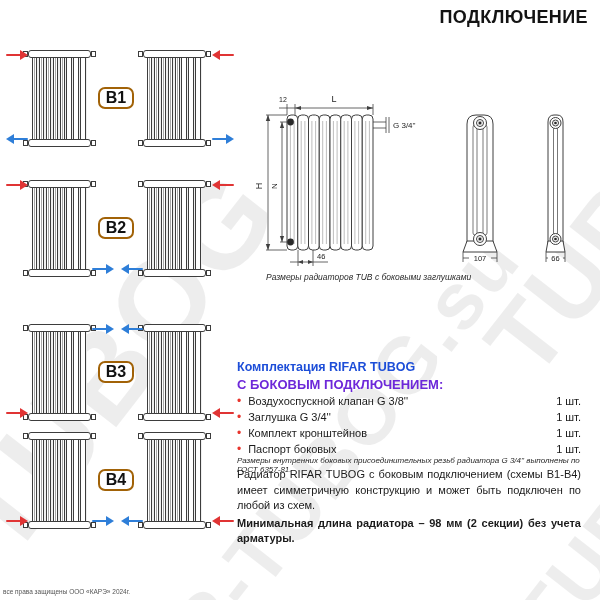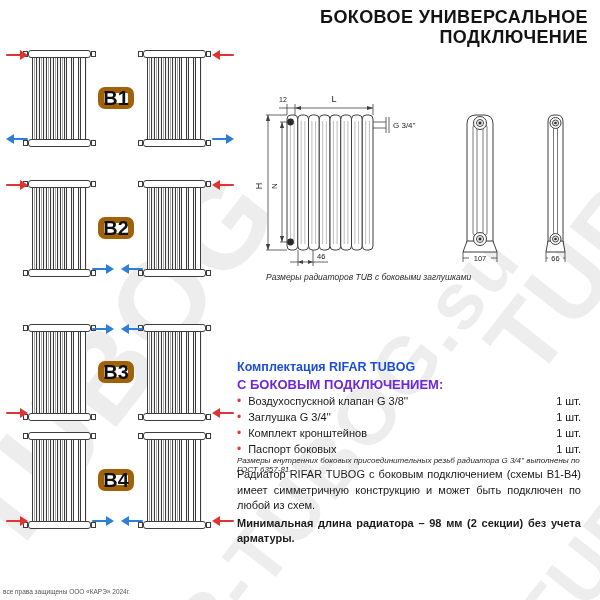--- a/index.html
+++ b/index.html
@@ -30,22 +30,22 @@
       #ffffff 3px,#ffffff 4.4px,
       #3d3d3d 4.4px,#3d3d3d 5.4px,
       #efefef 5.4px,#efefef 6.875px);}
   .rad-hdr{position:absolute;left:1px;right:1px;height:8px;background:#fff;
            border:1px solid #3d3d3d;border-radius:3px;box-sizing:border-box;}
   .rad-hdr.top{top:0}.rad-hdr.bot{bottom:0}
   .nub{position:absolute;width:5px;height:6px;background:#fff;border:1px solid #3d3d3d;box-sizing:border-box;}
   .nub.tl{left:-4px;top:1px}.nub.tr{right:-4px;top:1px}
   .nub.bl{left:-4px;bottom:1px}.nub.br{right:-4px;bottom:1px}
   .scheme-label{position:absolute;left:98px;top:37px;width:36px;height:22px;background:#fff;
-    border:6px solid #a16207;border-radius:7px;display:flex;align-items:center;justify-content:center;
-    font-weight:800;font-size:20px;color:#111;box-sizing:border-box;}
+    border:2px solid #a16207;border-radius:7px;display:flex;align-items:center;justify-content:center;
+    font-weight:800;font-size:16px;color:#111;box-sizing:border-box;}
   
   .arr{position:absolute;width:22px;height:10px;}
   .arr .sh{position:absolute;top:3.6px;height:2.8px;background:currentColor;border-radius:1px;}
   .arr .hd{position:absolute;top:0;width:0;height:0;border-top:5px solid transparent;border-bottom:5px solid transparent;}
   .arr.r .sh{left:0;right:6px}
   .arr.r .hd{right:0;border-left:8px solid currentColor;}
   .arr.l .sh{left:6px;right:0}
   .arr.l .hd{left:0;border-right:8px solid currentColor;}
   .red{color:#e03434}.blue{color:#2e7ed8}
   .a-out-l{left:6px}.a-out-r{left:212px}.a-in-l{left:92px}.a-in-r{left:121px}
@@ -78,21 +78,20 @@
   <div class="wm-layer">
     <span class="wm wm1">TUBOG</span>
     <span class="wm wm2">RIFAR-TUBOG.su</span>
     <span class="wm wm3">RIFAR-TUBOG.su</span>
     <span class="wm wm4">TUBOG</span>
   </div>
 
   <div class="content">
 
     <div class="title">
-      <div>БОКОВОЕ УНИВЕРСАЛЬНОЕ</div>
       <div>ПОДКЛЮЧЕНИЕ</div>
     </div>
 
     <div class="scheme-row" id="row-b1">
       <div class="rad left">
         <div class="tubes"></div>
         <div class="rad-hdr top"></div>
         <div class="rad-hdr bot"></div>
         <i class="nub tl"></i>
           <i class="nub tr"></i>

